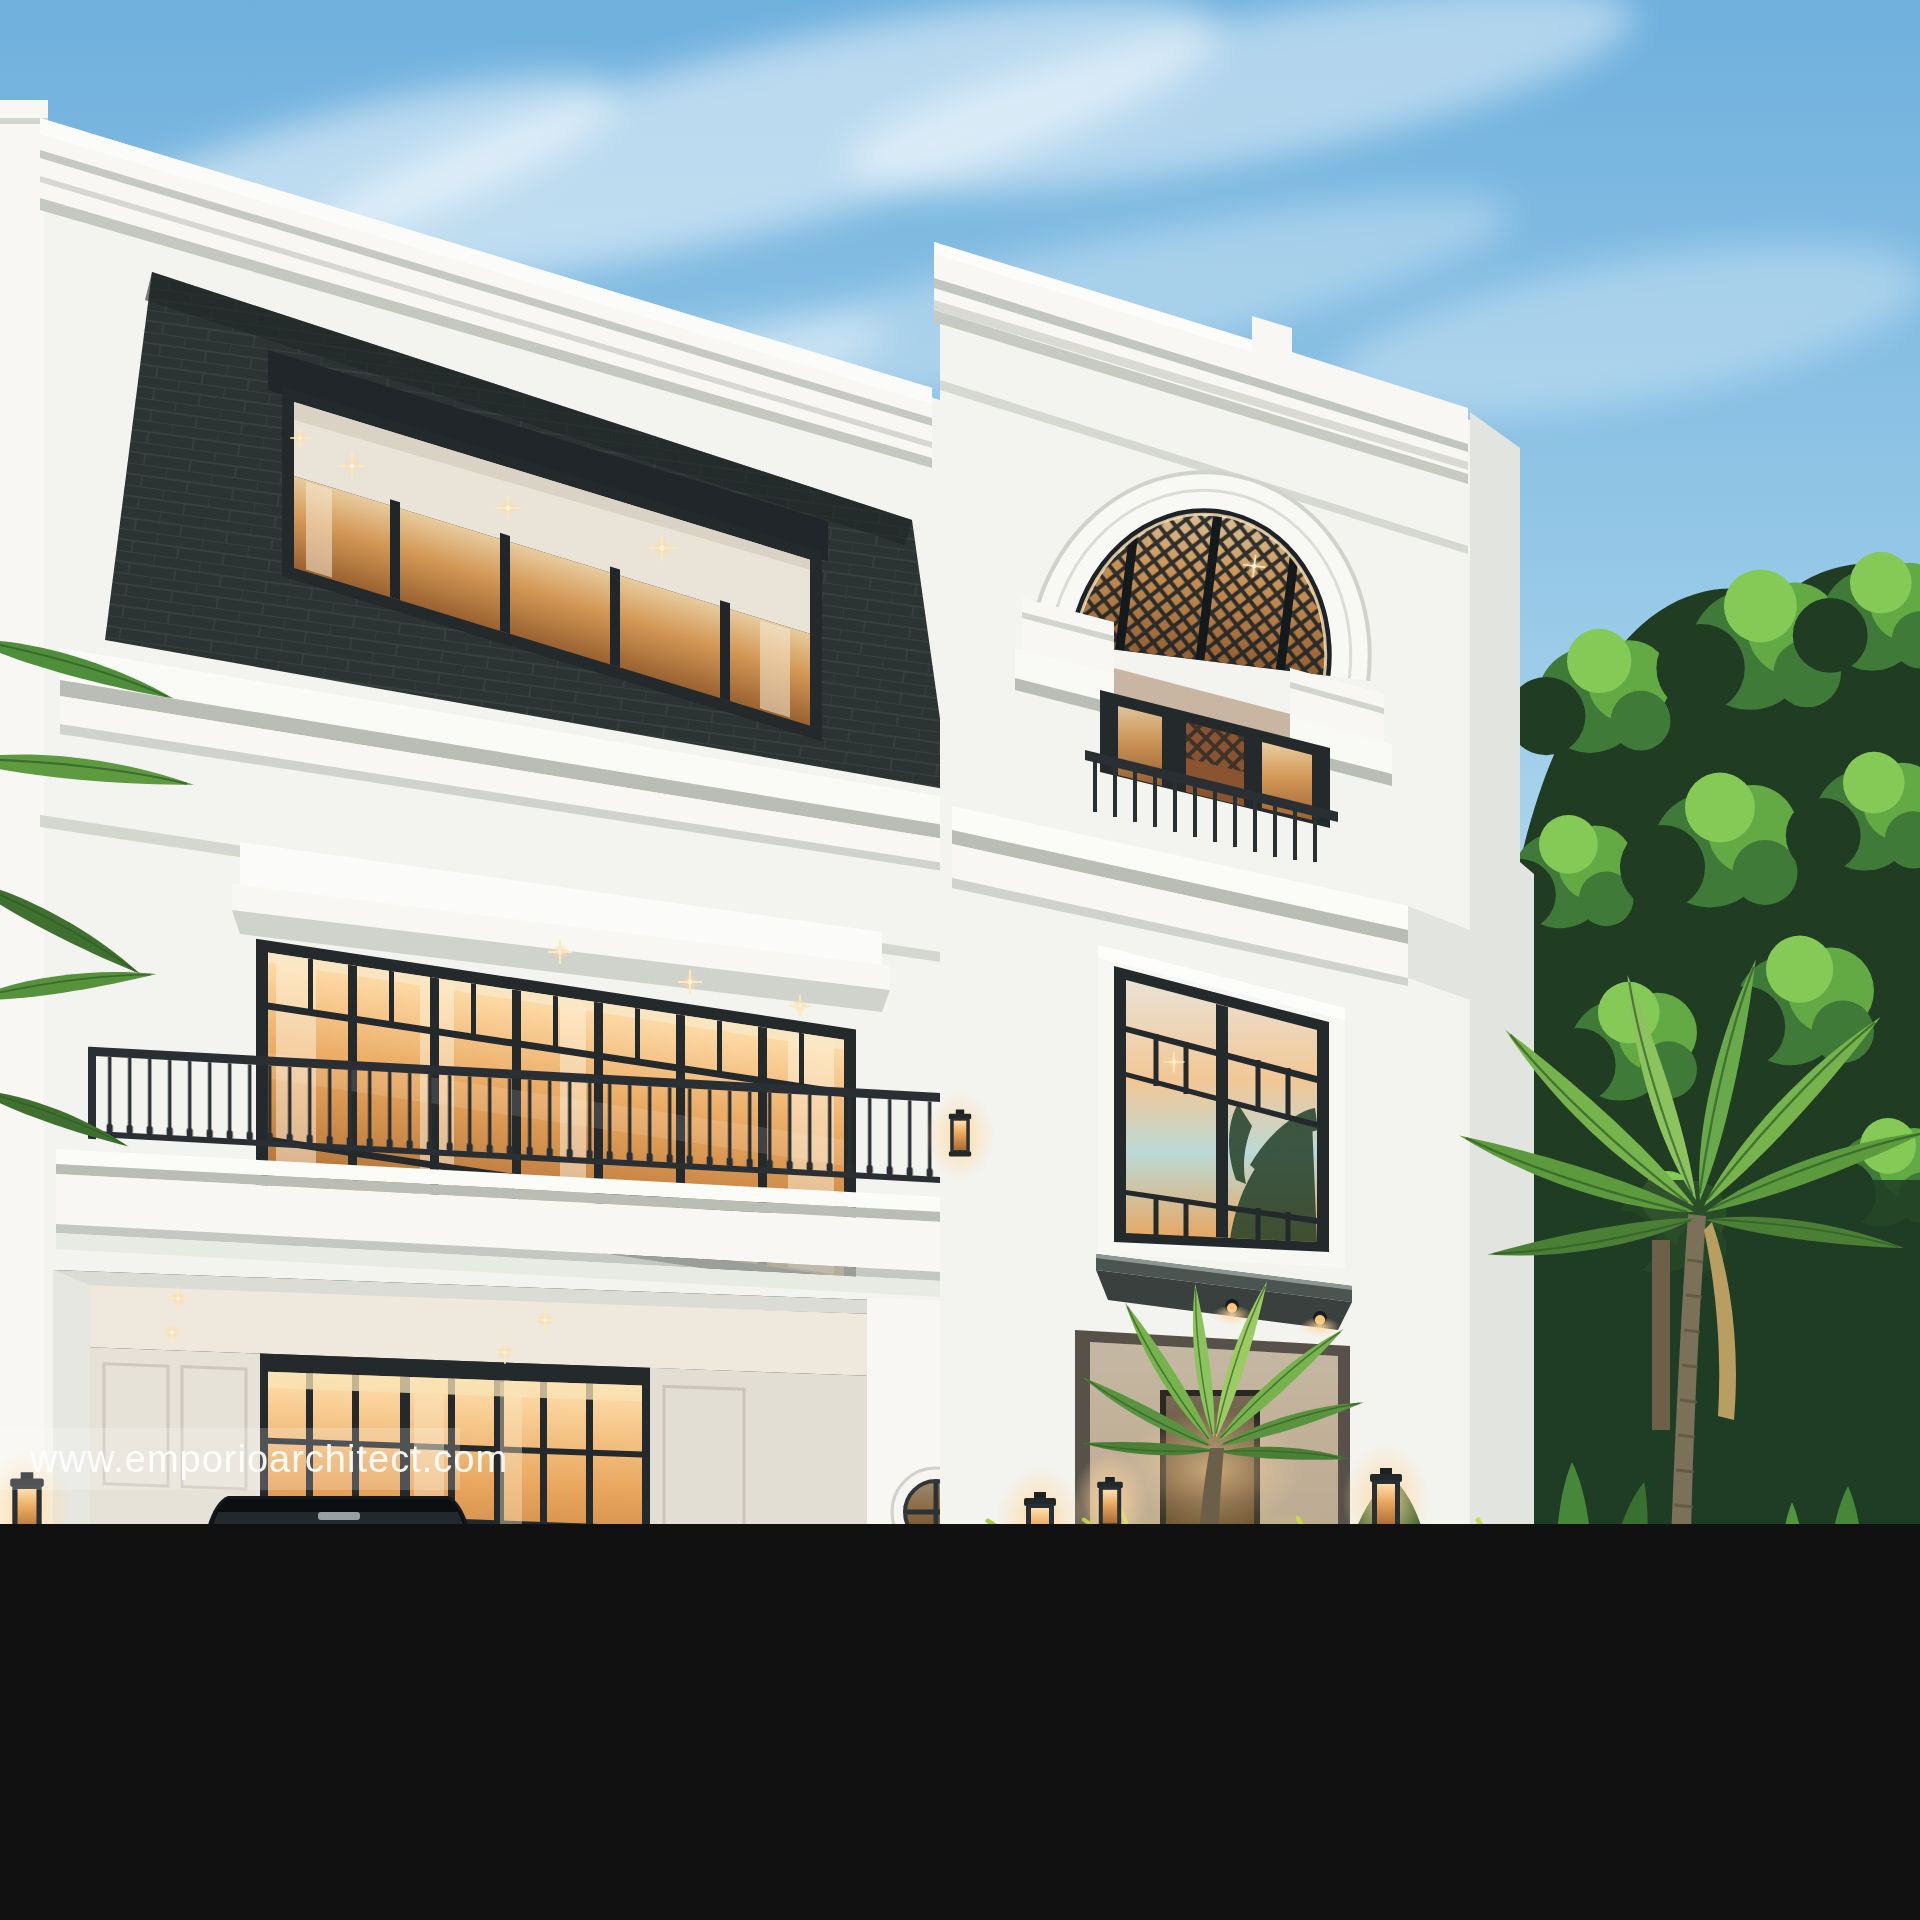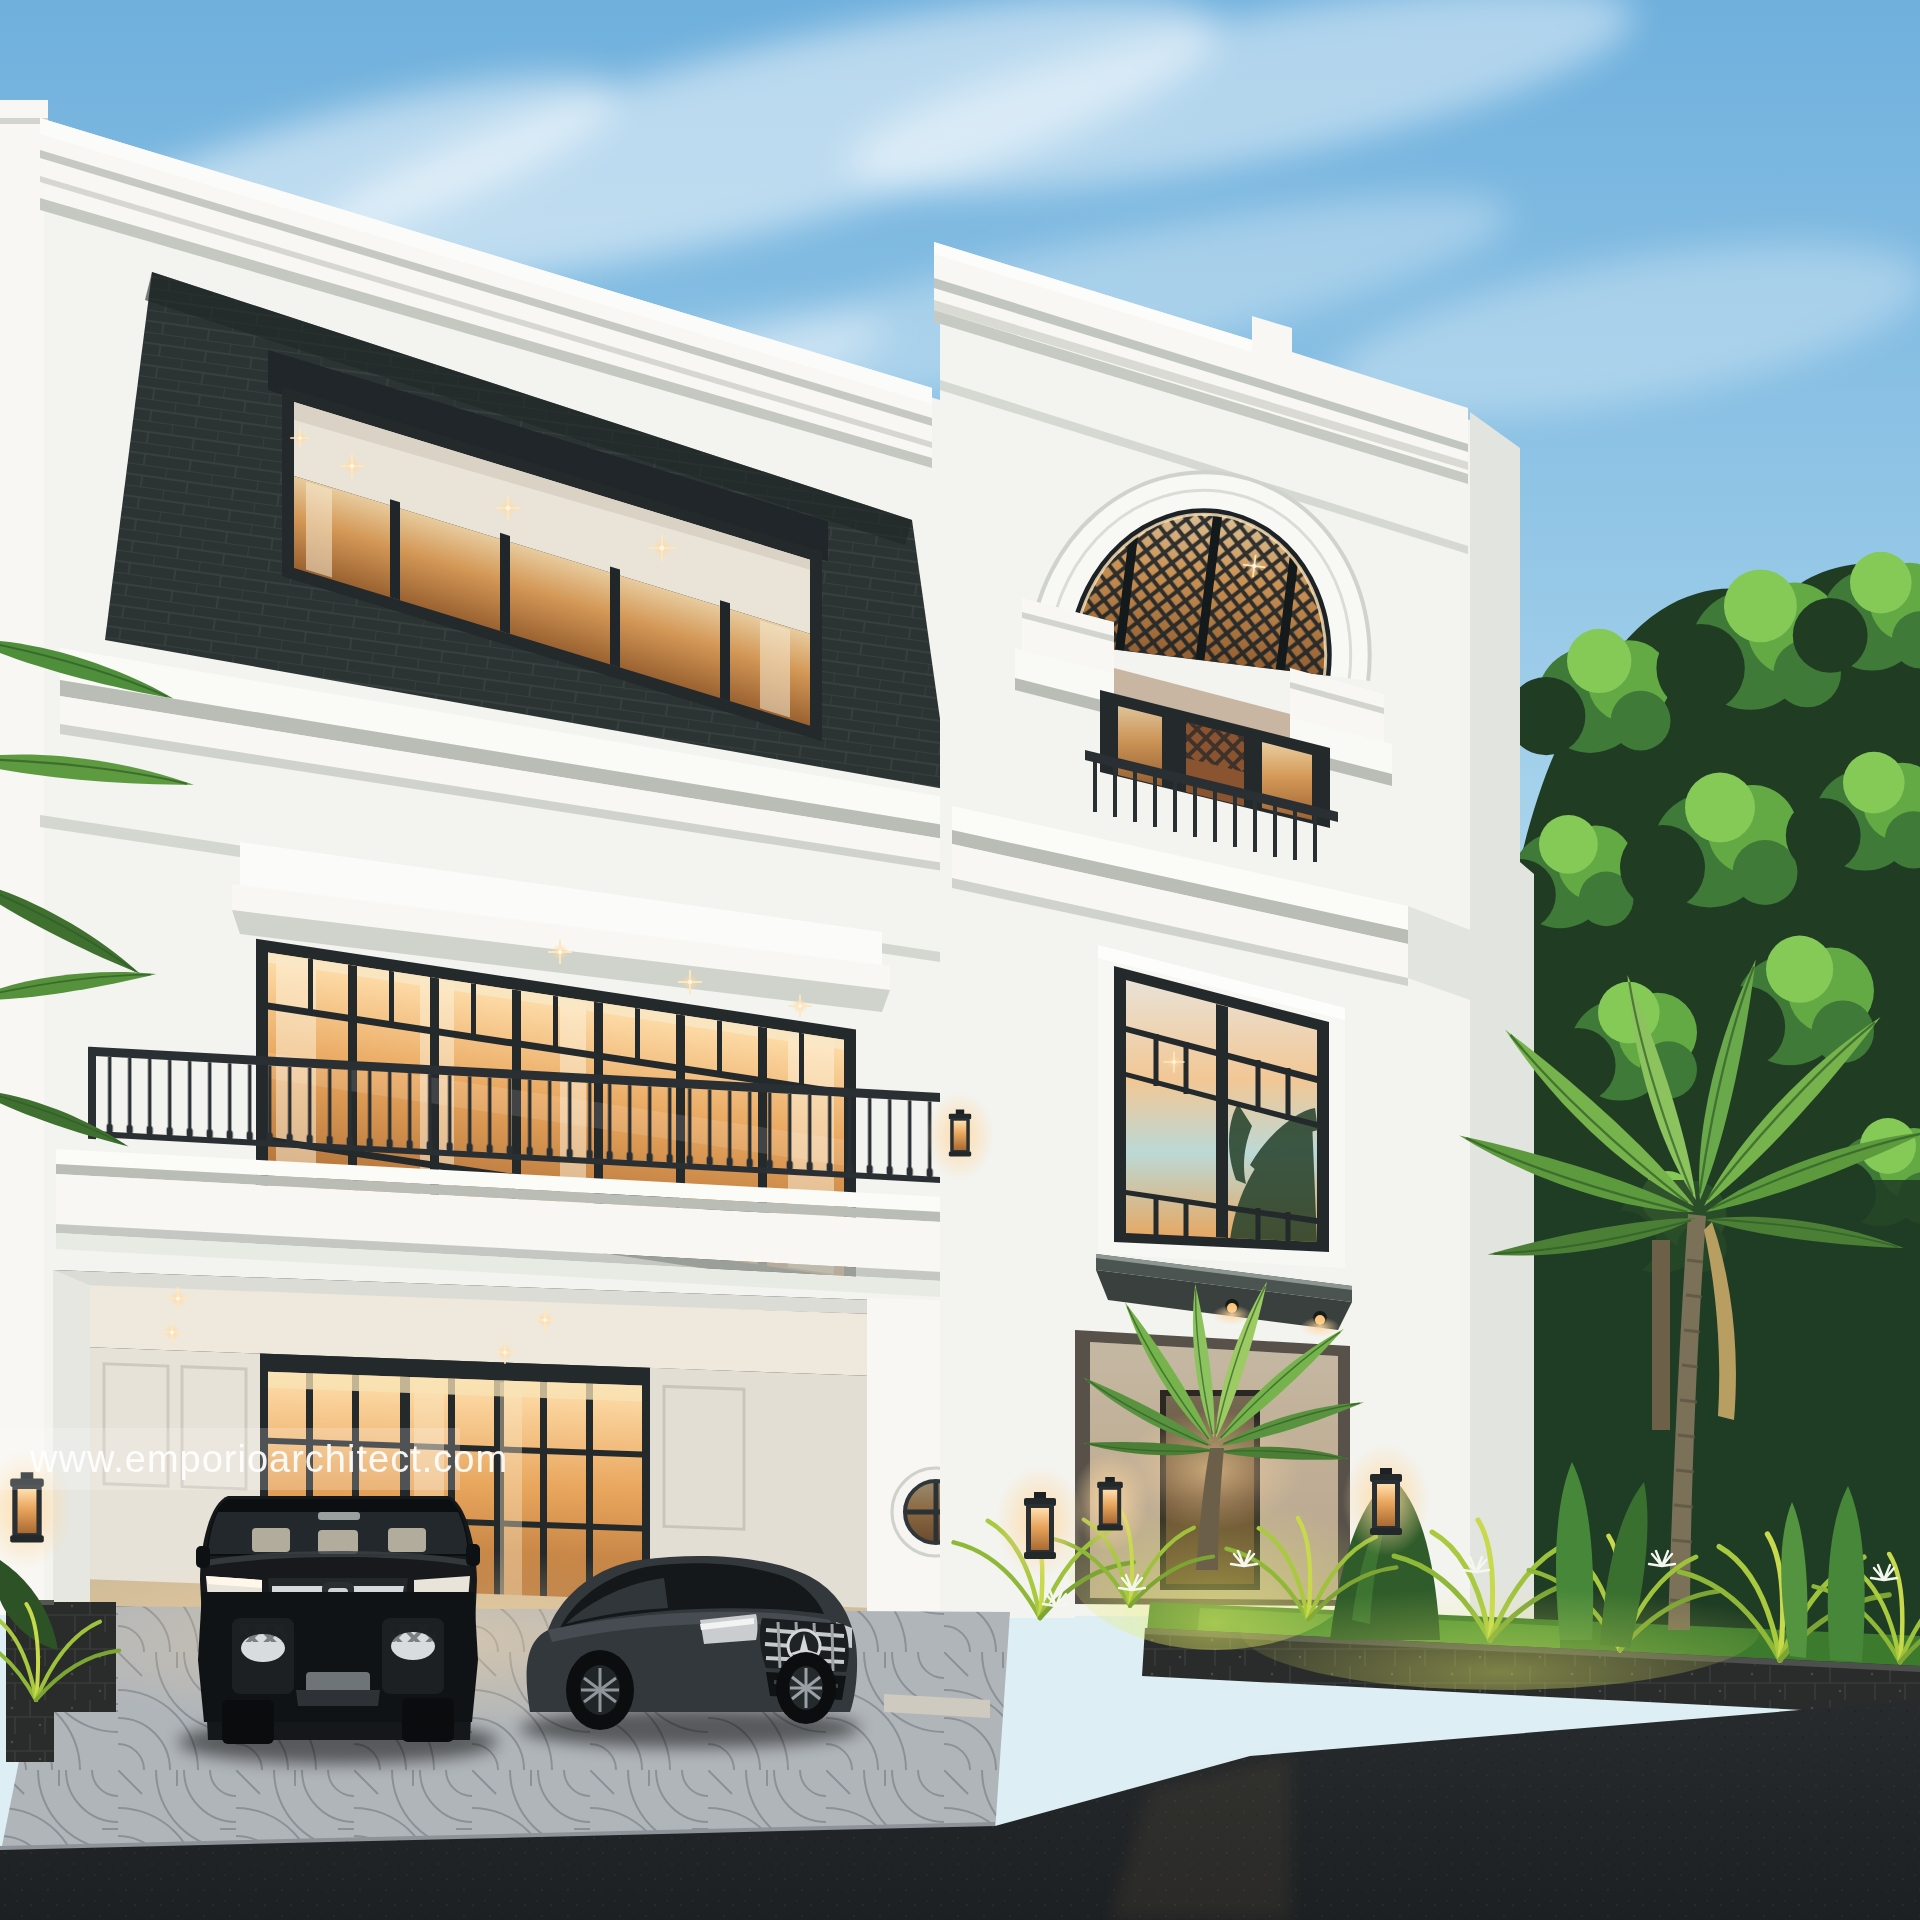--- a/index.html
+++ b/index.html
@@ -14,21 +14,21 @@
     --lava-stone:#2a2c2b; --lava-line:#3d403e;
     --paver-light:#bcc1c7; --paver-line:#878d95; --paver-warm:#d2bd9a;
     --road-dark:#282b2d; --road-deep:#1d2022;
     --lawn-green:#3c7a2d; --lawn-lit:#5a9c3a;
     --foliage-dark:#203d24; --foliage-mid:#3f7a38; --foliage-light:#63aa45; --foliage-bright:#85c956;
     --uplight-green:#c8d94c; --trunk-brown:#7b7058;
     --lantern-glow:#ffc578; --watermark-ink:#ffffff;
     --interior-white:#eae4d8;
   }
   html,body{margin:0;padding:0;background:#111;}
-  .stage{width:1920px;height:1920px;position:relative;overflow:hidden;font-family:"Liberation Sans",sans-serif;}
+  .stage{width:1920px;height:1524px;position:relative;overflow:hidden;font-family:"Liberation Sans",sans-serif;}
   svg{display:block}
   .wall{fill:var(--wall-white)} .walllit{fill:var(--wall-lit)}
   .cs{fill:var(--cornice-shadow)}
   .rail{fill:var(--railing-dark)}
   .s-skytop{stop-color:var(--sky-top)} .s-skymid{stop-color:var(--sky-mid)} .s-skylow{stop-color:var(--sky-low)}
   .s-ghot{stop-color:var(--glass-hot)} .s-gwarm{stop-color:var(--glass-warm)} .s-gdeep{stop-color:var(--glass-warm-deep)}
   .s-sun{stop-color:var(--glass-sunset)} .s-cool{stop-color:var(--glass-cool)} .s-wref{stop-color:#e9e2d6}
   .s-road1{stop-color:var(--road-dark)} .s-road2{stop-color:var(--road-deep)}
   .wm-text{font-family:"Liberation Sans",sans-serif;font-size:38px;letter-spacing:1px;fill:var(--watermark-ink);opacity:.93}
 </style>

